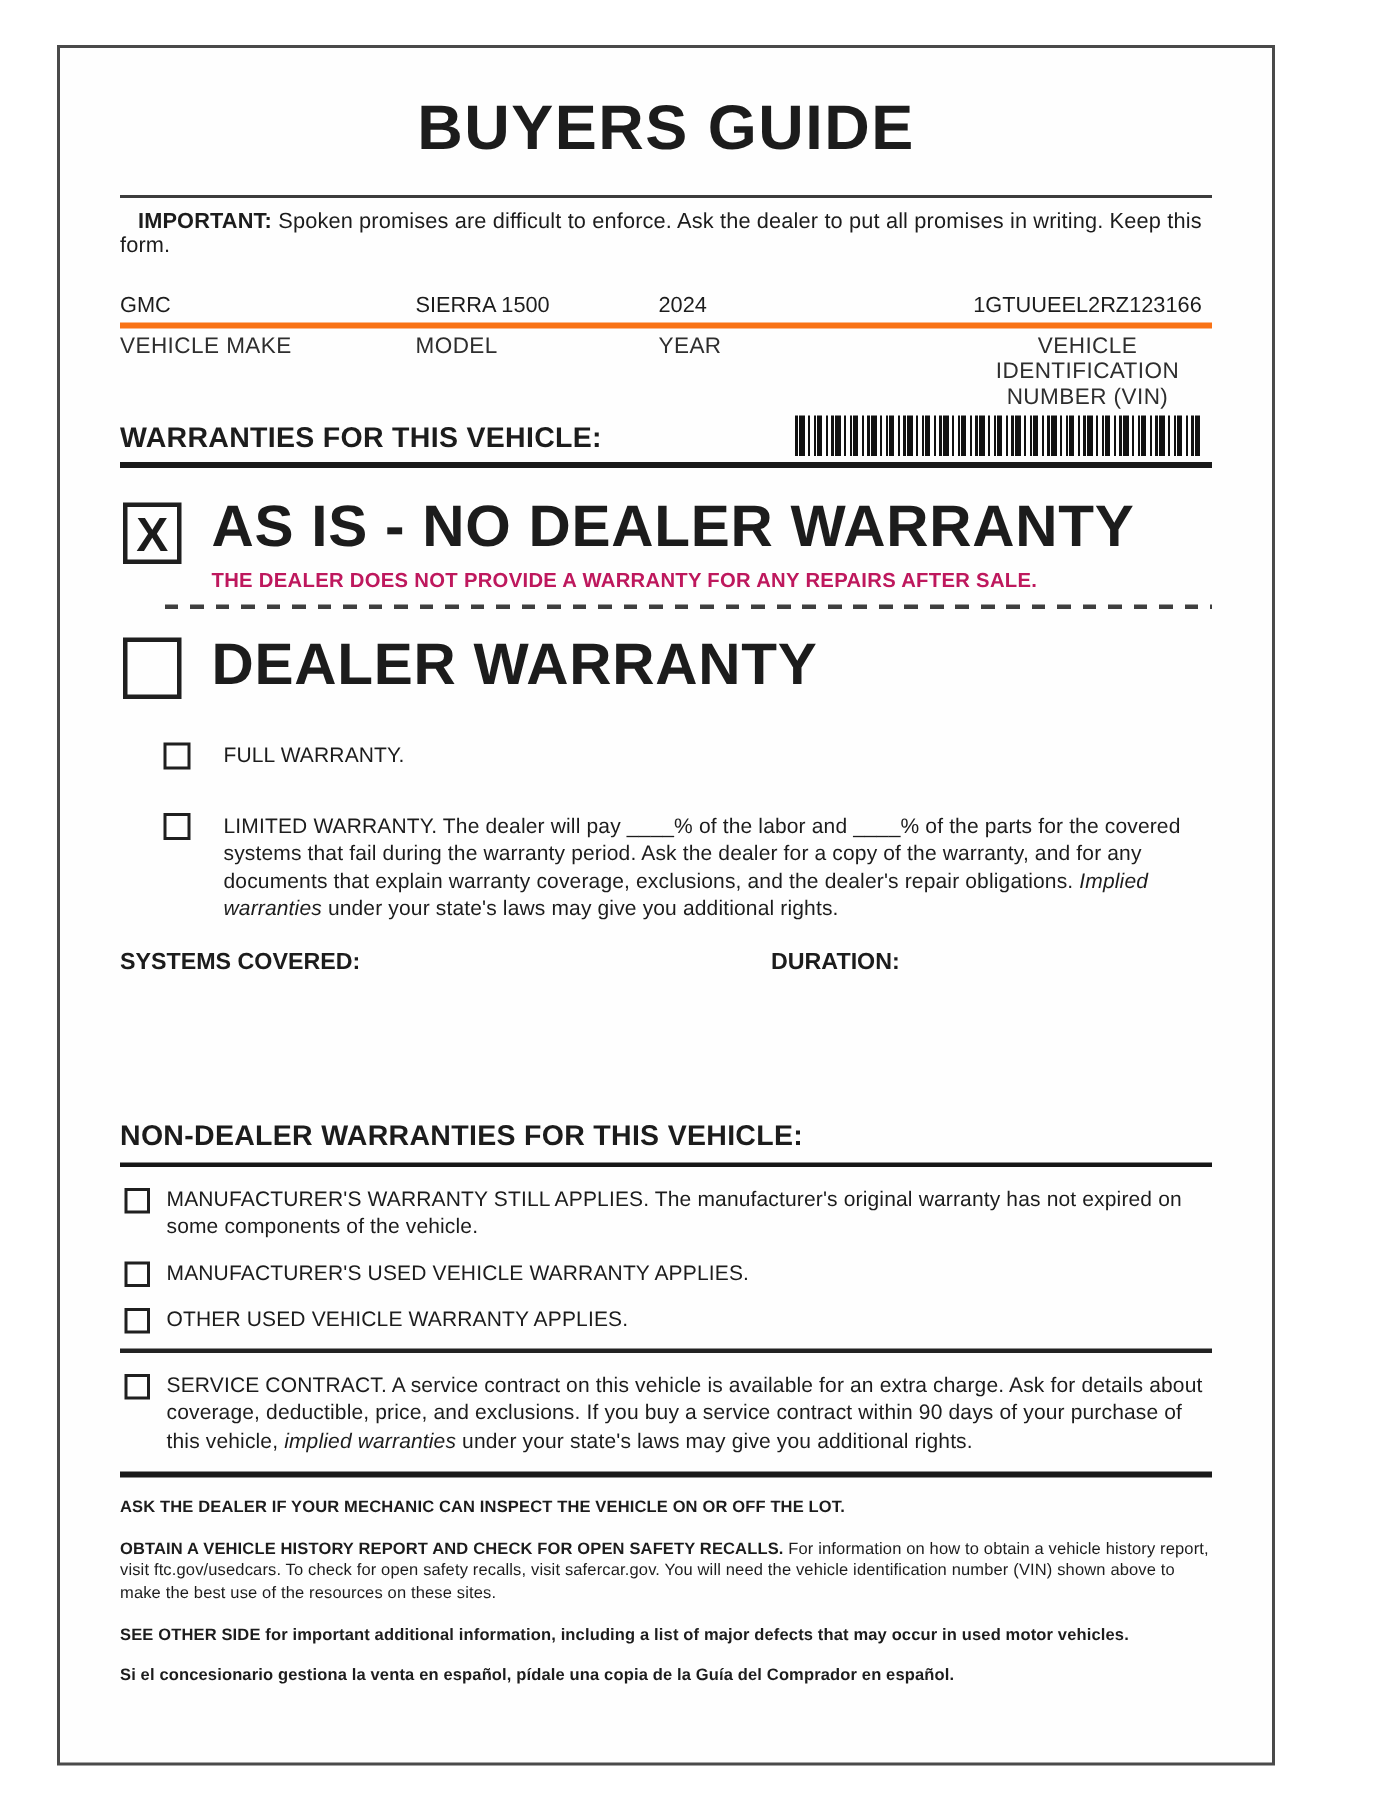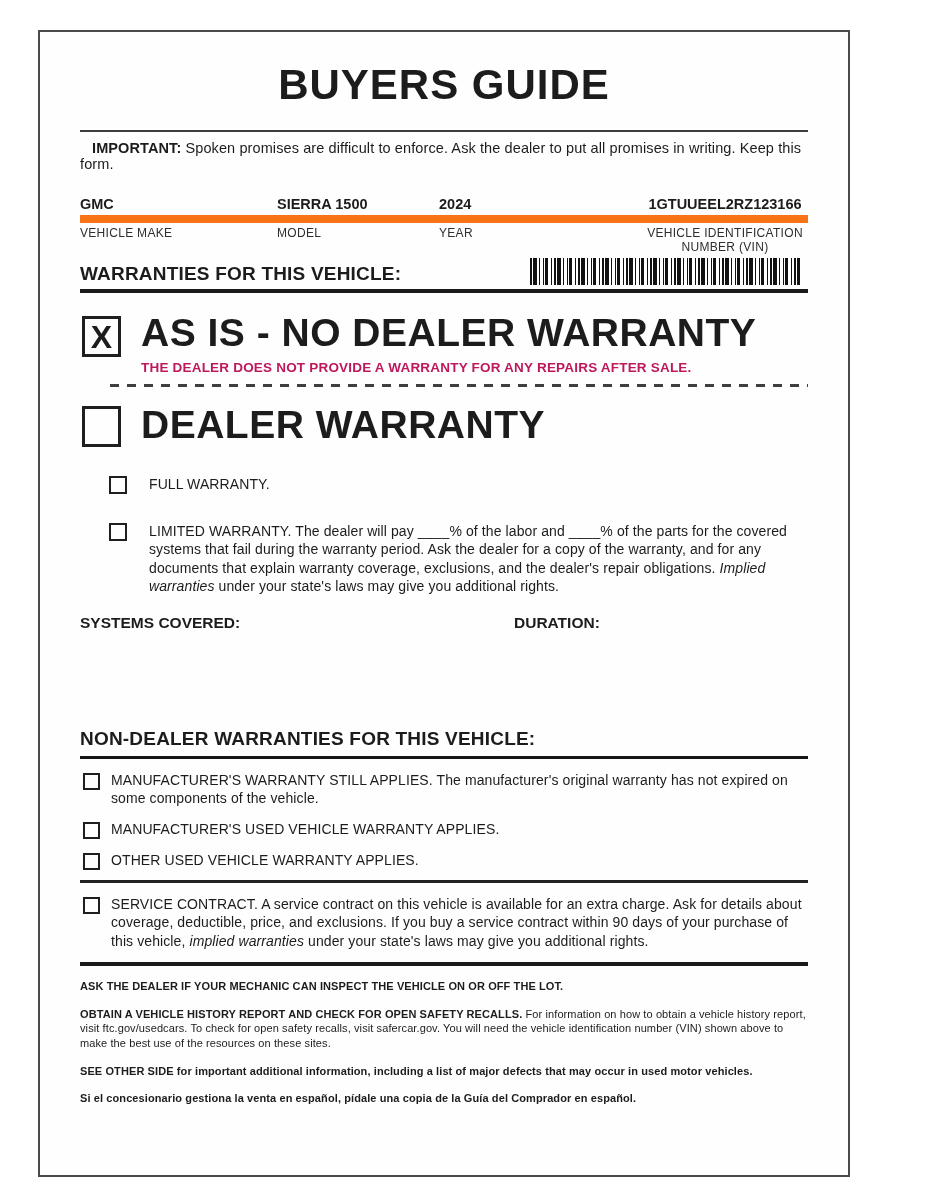--- a/index.html
+++ b/index.html
@@ -44,25 +44,24 @@
   .important b { font-weight: 700; margin-left: 12px; }
   
   .veh-values, .veh-labels {
     display: grid;
     grid-template-columns: 197px 162px 203px 1fr;
   }
   .veh-values {
     margin-top: 24px;
     font-size: 14.5px;
     padding-bottom: 3px;
-    border-bottom: 8px solid #f97316;
-    font-weight: bold;
+    border-bottom: 4px solid #f97316;
   }
   .veh-labels {
-    font-size: 12px;
+    font-size: 15px;
     color: #2e2e2e;
     padding-top: 3px;
     letter-spacing: 0.3px;
   }
   .veh-col-vin { text-align: center; }
   
   .warr-row {
     display: flex;
     justify-content: space-between;
     align-items: flex-start;

